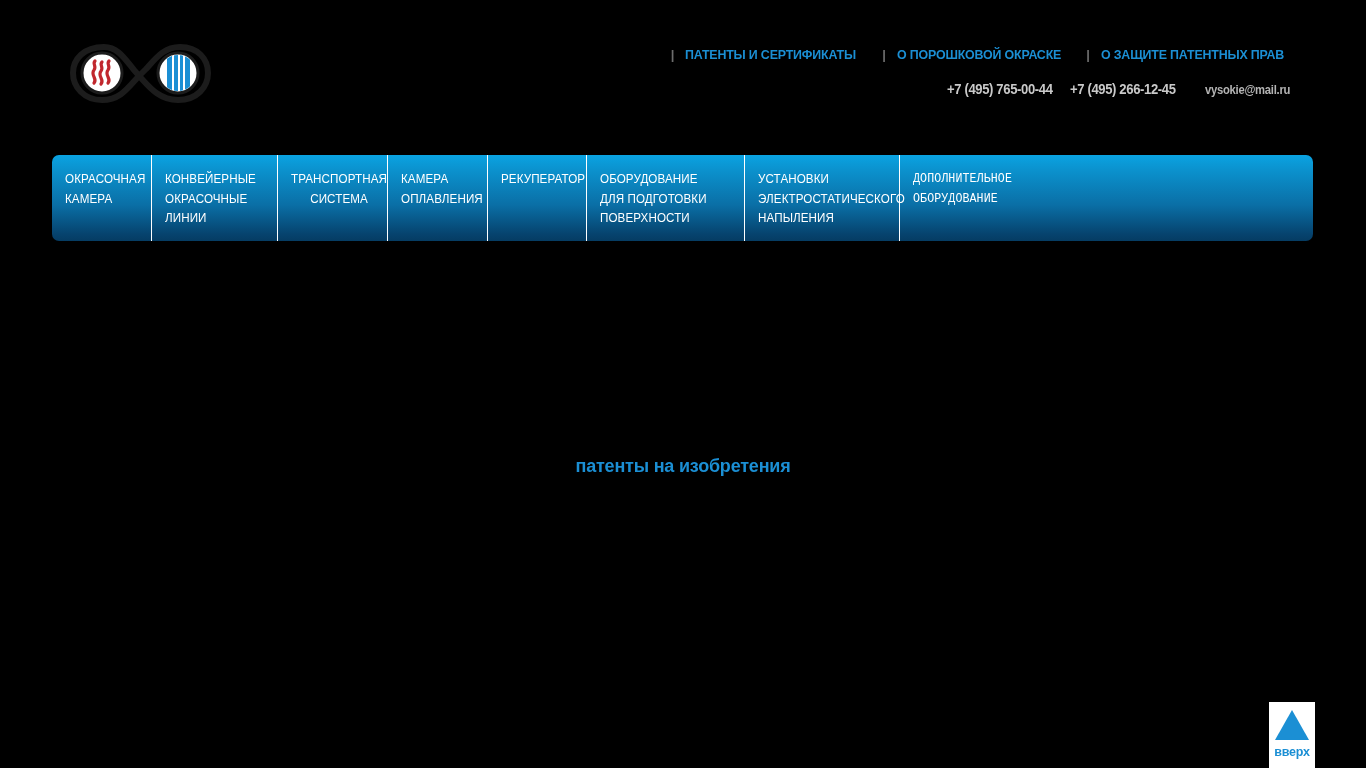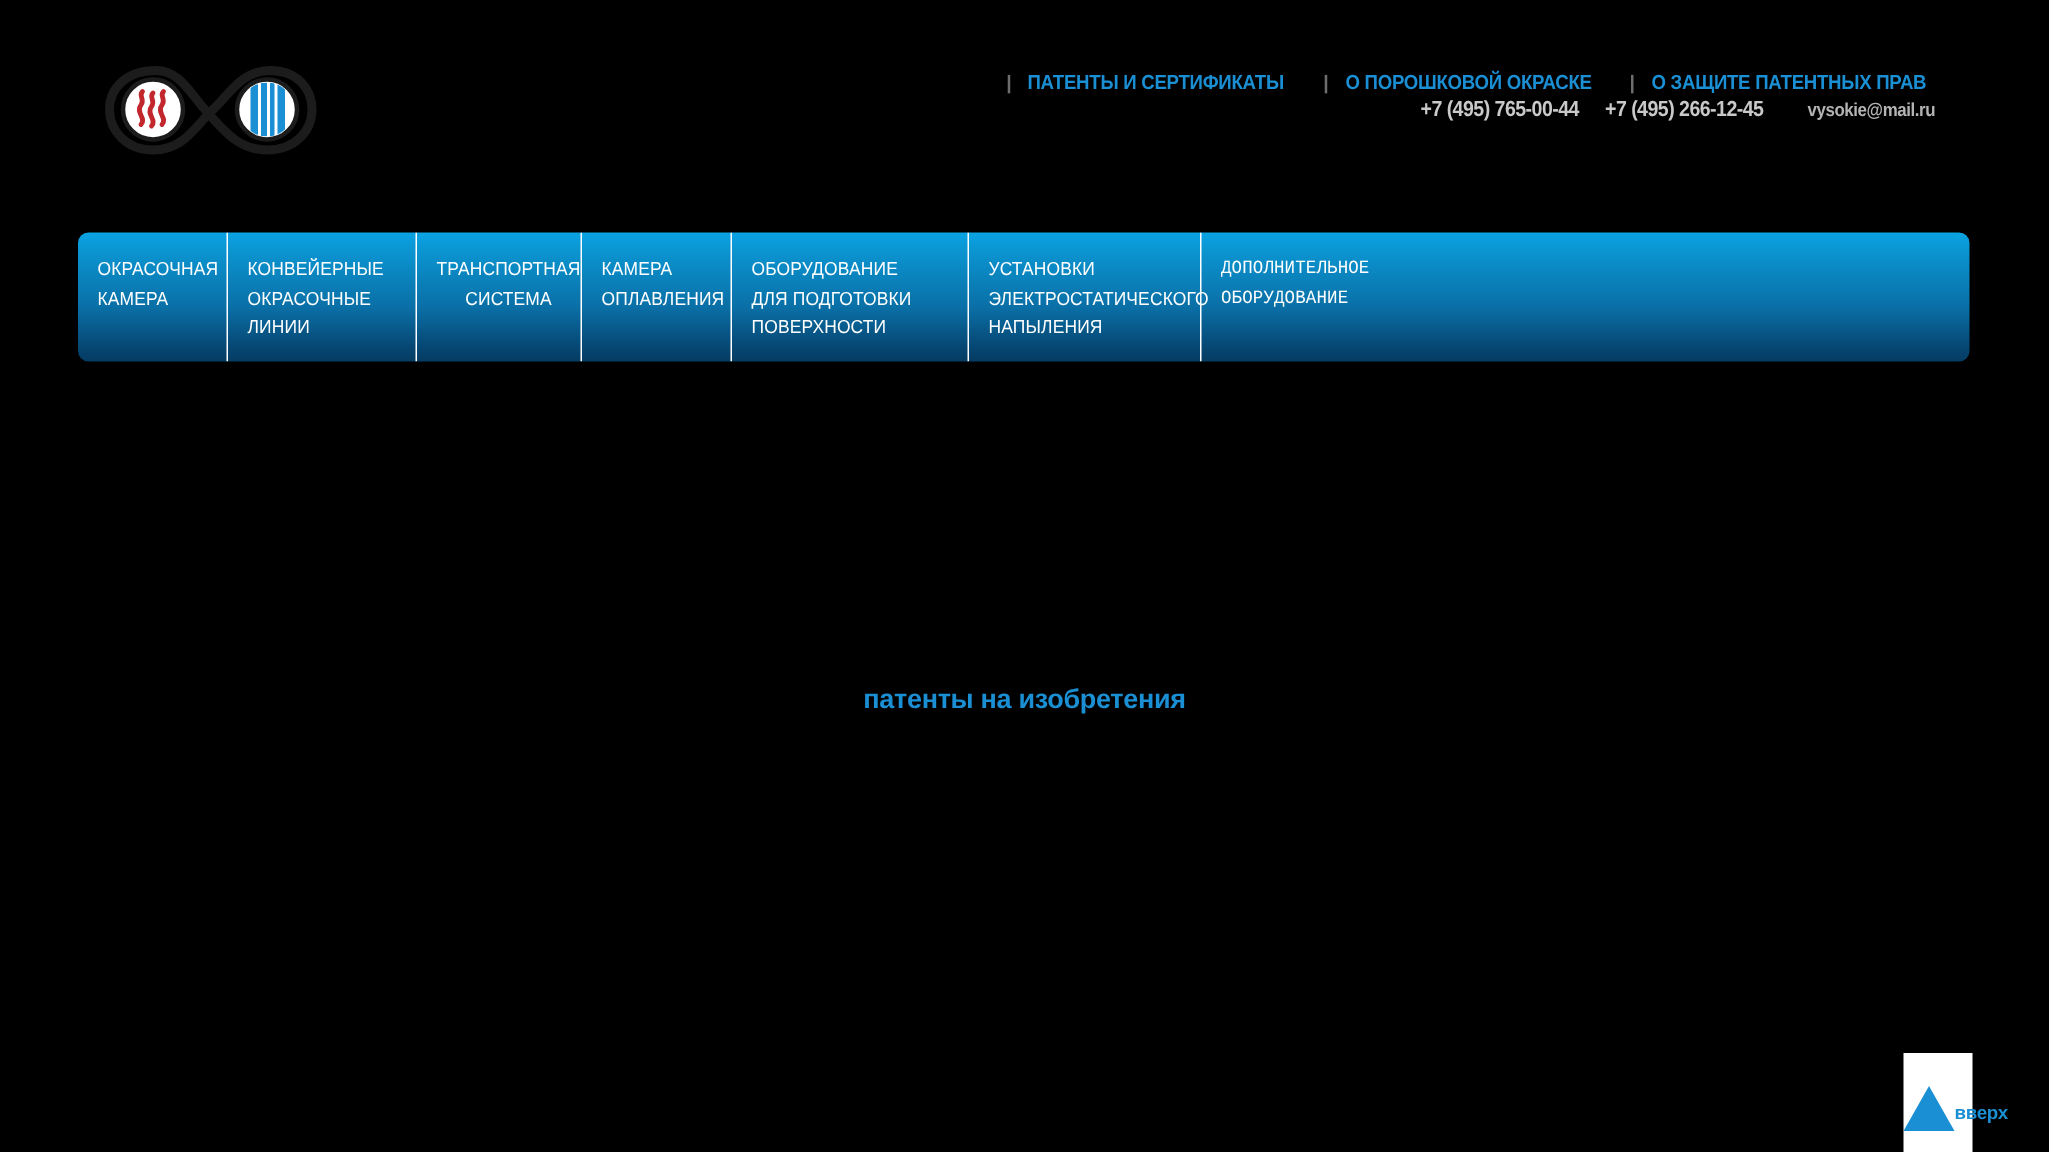--- a/index.html
+++ b/index.html
@@ -60,21 +60,21 @@
     letter-spacing: -0.2px;
     transform: scaleX(0.92);
     transform-origin: left center;
     display: inline-block;
   }
 
   
   .contacts {
     position: absolute;
     right: 66px;
-    top: 65px;
+    top: 81px;
     display: flex;
     align-items: baseline;
     white-space: nowrap;
   }
   .contacts .phone {
     color: #c9c9c9;
     font-size: 14.5px;
     font-weight: bold;
     letter-spacing: -0.4px;
     transform: scaleX(0.9);
@@ -173,20 +173,21 @@
 
   
   .scroll-top {
     position: absolute;
     left: 1269px;
     top: 702px;
     width: 46px;
     height: 66px;
     background: #ffffff;
     display: flex;
+    flex-direction: column;
     align-items: center;
     justify-content: flex-start;
     padding-top: 8px;
     cursor: pointer;
     text-decoration: none;
   }
   .scroll-top .arrow {
     width: 0;
     height: 0;
     border-left: 17px solid transparent;
@@ -265,20 +266,23 @@
 ЛИНИИ</span>
   </a>
   <a class="nav-item w2" href="#">
     <span class="label">ТРАНСПОРТНАЯ
 СИСТЕМА</span>
   </a>
   <a class="nav-item w3" href="#">
     <span class="label">КАМЕРА
 ОПЛАВЛЕНИЯ</span>
   </a>
+  <a class="nav-item w4" href="#">
+    <span class="label">РЕКУПЕРАТОР</span>
+  </a>
   <a class="nav-item w5" href="#">
     <span class="label">ОБОРУДОВАНИЕ
 ДЛЯ ПОДГОТОВКИ
 ПОВЕРХНОСТИ</span>
   </a>
   <a class="nav-item w7" href="#">
     <span class="label">УСТАНОВКИ
 ЭЛЕКТРОСТАТИЧЕСКОГО
 НАПЫЛЕНИЯ</span>
   </a>

